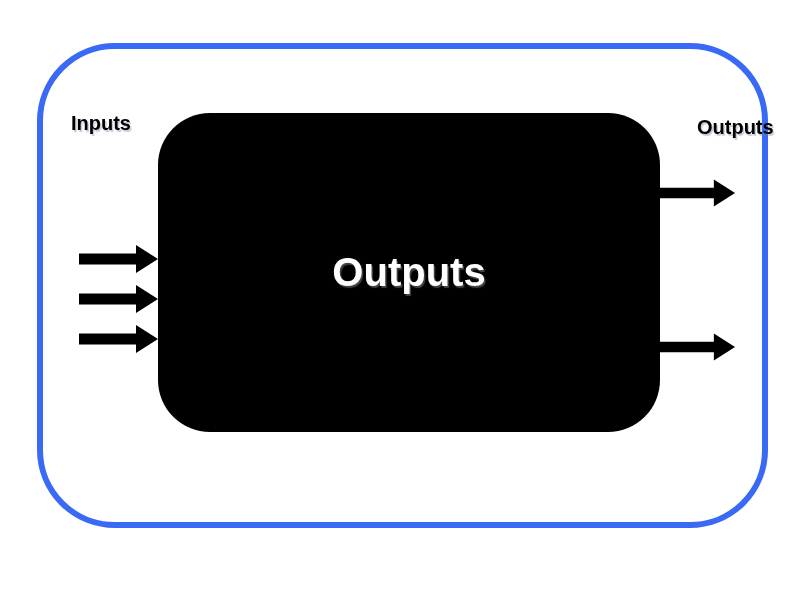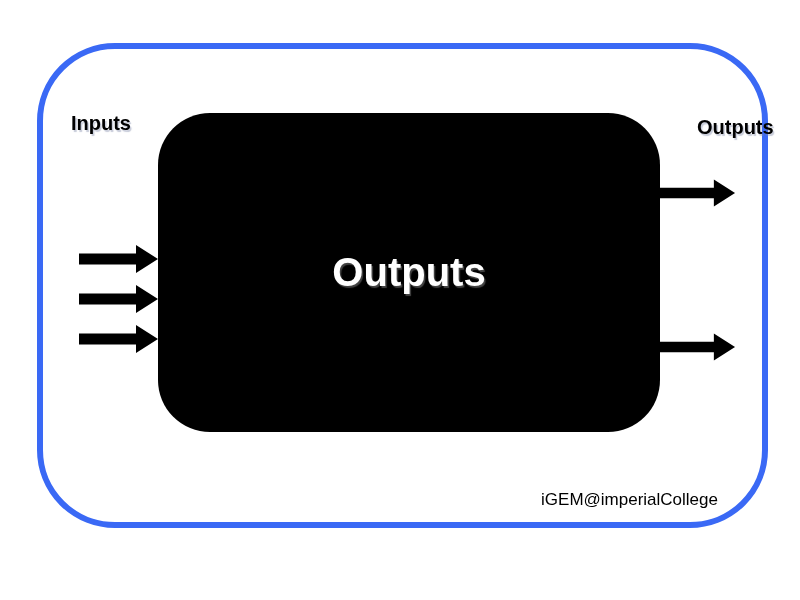--- a/index.html
+++ b/index.html
@@ -131,15 +131,14 @@
 
   <div class="arrow-group output-arrows">
       <svg viewBox="0 0 80 30" class="arrow">
         <polygon points="0,9.5 57,9.5 57,1 79,15 57,29 57,20.5 0,20.5" fill="#000000"></polygon>
       </svg>
       <svg viewBox="0 0 80 30" class="arrow">
         <polygon points="0,9.5 57,9.5 57,1 79,15 57,29 57,20.5 0,20.5" fill="#000000"></polygon>
       </svg>
     </div>
 
-  <div class="credit">iGEM@imperialCollege</div>
 
 </div>
 
 </body></html>

